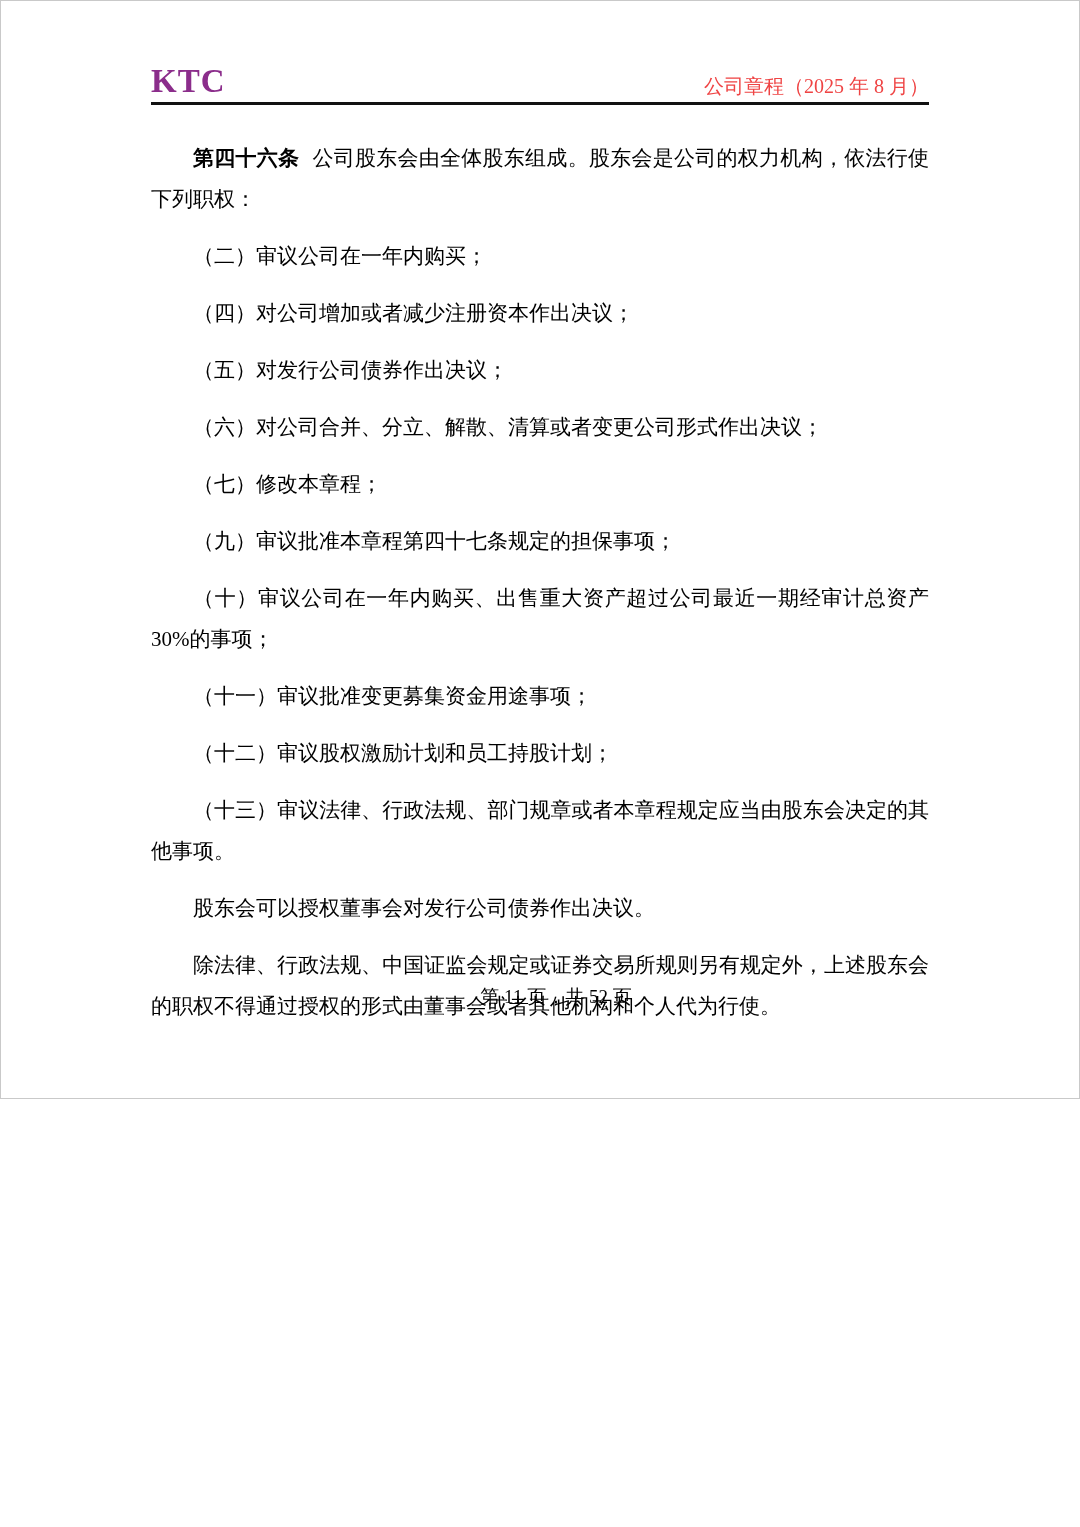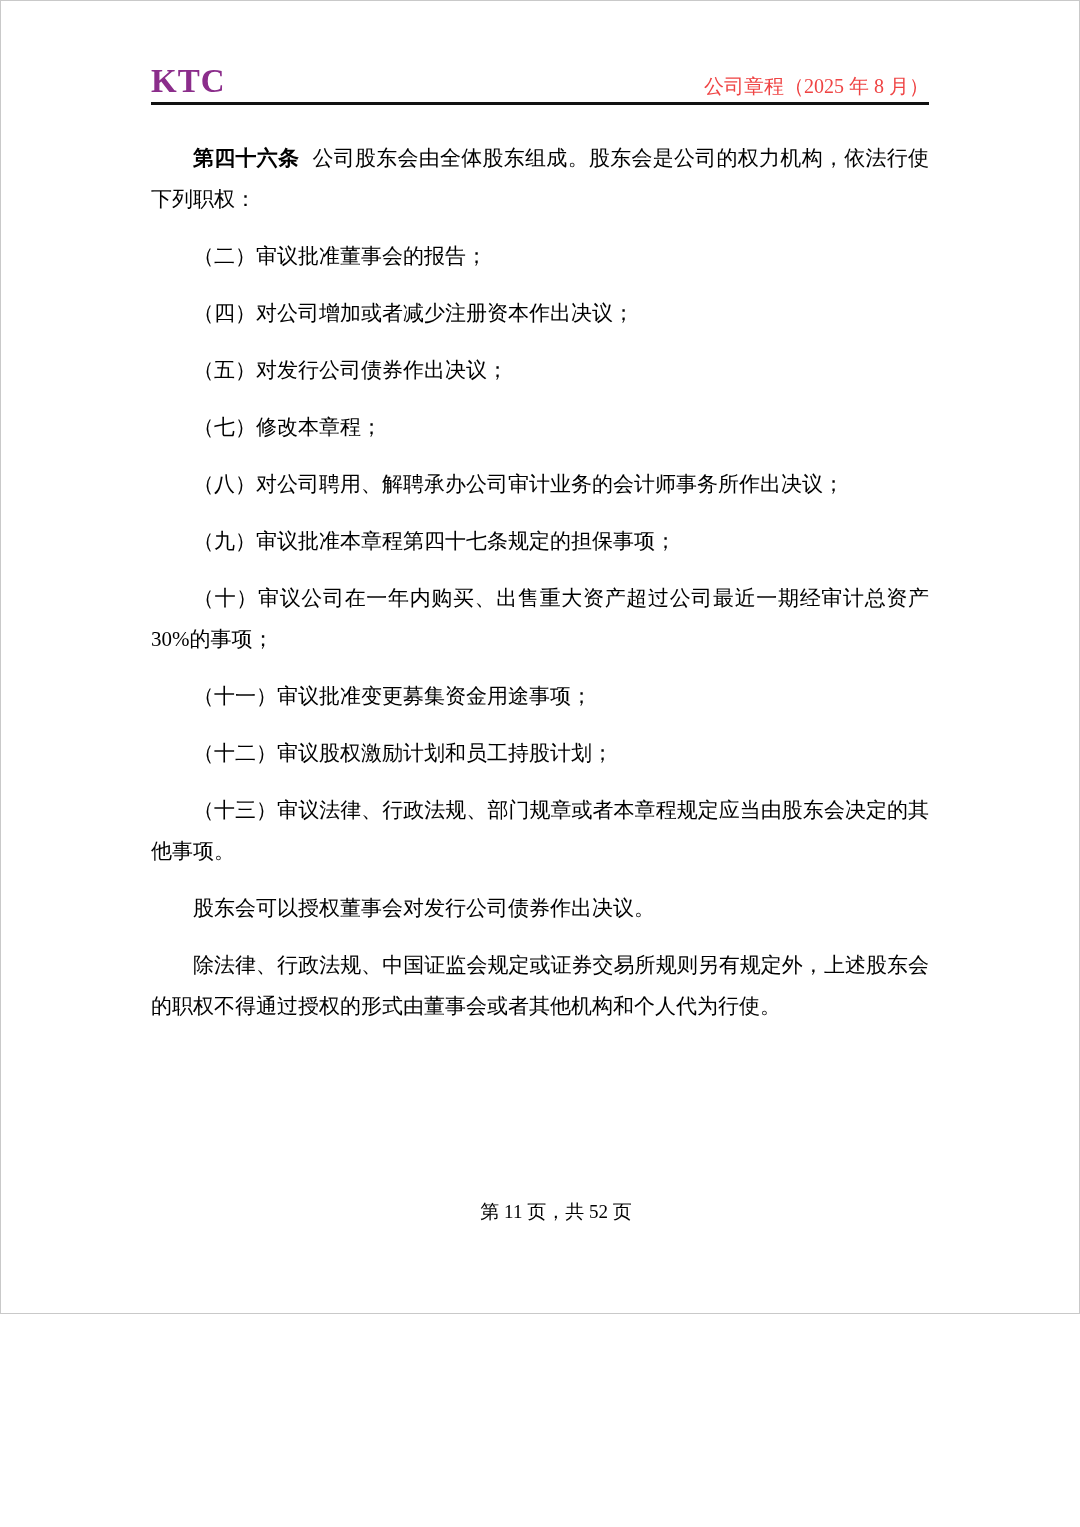--- a/index.html
+++ b/index.html
@@ -6,21 +6,21 @@
   html, body { background: #ffffff; }
   body {
     width: 1080px;
     height: 1527px;
     font-family: "Liberation Serif", "DejaVu Serif", serif;
     color: #000000;
   }
   .page {
     position: relative;
     width: 1080px;
-    height: 1314px;
+    height: 1099px;
     background: #ffffff;
     border: 1px solid #c9c9c9;
     overflow: hidden;
   }
   
   .header {
     margin: 0 150px 0 150px;
     padding-top: 64px;
     padding-bottom: 4px;
     display: flex;
@@ -73,25 +73,25 @@
 
 <div class="page">
 
   <div class="header">
     <span class="brand-logo" style="color: rgb(139, 45, 139);">KTC</span>
     <span class="doc-info">公司章程（2025 年 8 月）</span>
   </div>
 
   <div class="content">
     <p class="para"><span class="article-label">第四十六条</span><span>公司股东会由全体股东组成。股东会是公司的权力机构，依法行使下列职权：</span></p>
-    <p class="para">（二）审议批准董事会的报告；</p>
+    <p class="para">（二）审议公司在一年内购买；</p>
     <p class="para">（四）对公司增加或者减少注册资本作出决议；</p>
     <p class="para">（五）对发行公司债券作出决议；</p>
+    <p class="para">（六）对公司合并、分立、解散、清算或者变更公司形式作出决议；</p>
     <p class="para">（七）修改本章程；</p>
-    <p class="para">（八）对公司聘用、解聘承办公司审计业务的会计师事务所作出决议；</p>
     <p class="para">（九）审议批准本章程第四十七条规定的担保事项；</p>
     <p class="para">（十）审议公司在一年内购买、出售重大资产超过公司最近一期经审计总资产 30%的事项；</p>
     <p class="para">（十一）审议批准变更募集资金用途事项；</p>
     <p class="para">（十二）审议股权激励计划和员工持股计划；</p>
     <p class="para">（十三）审议法律、行政法规、部门规章或者本章程规定应当由股东会决定的其他事项。</p>
     <p class="para">股东会可以授权董事会对发行公司债券作出决议。</p>
     <p class="para">除法律、行政法规、中国证监会规定或证券交易所规则另有规定外，上述股东会的职权不得通过授权的形式由董事会或者其他机构和个人代为行使。</p>
   </div>
 
   <div class="footer">

